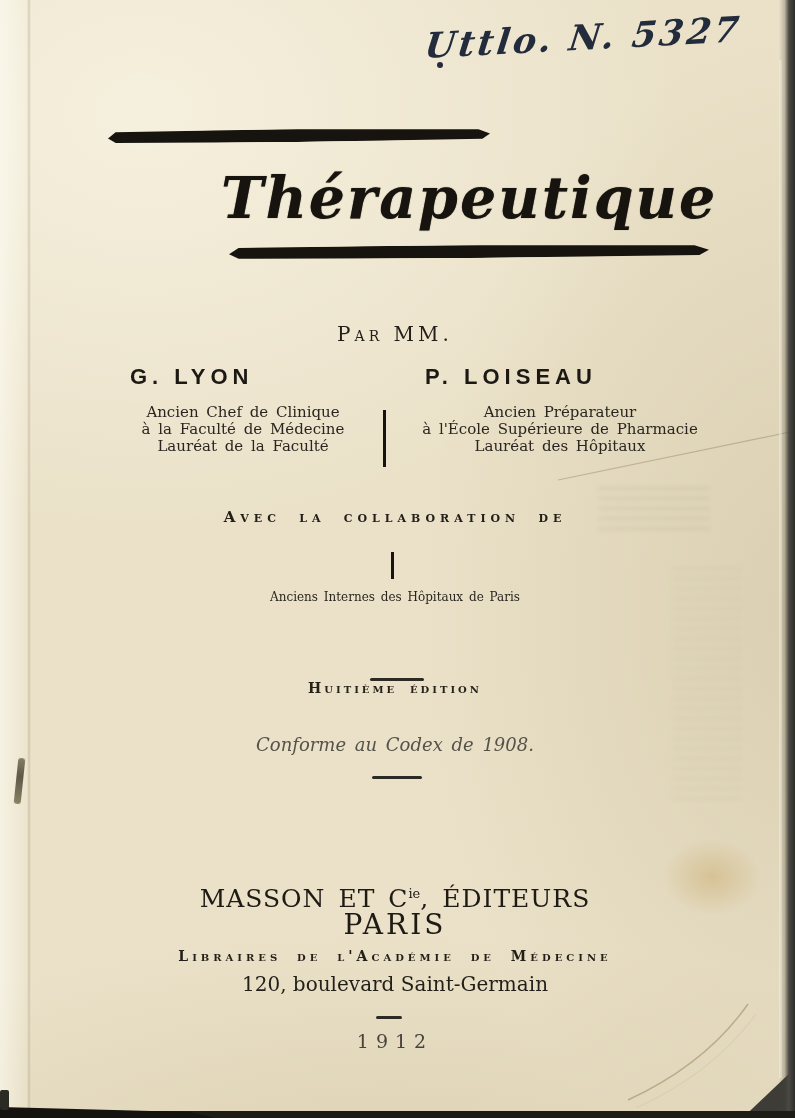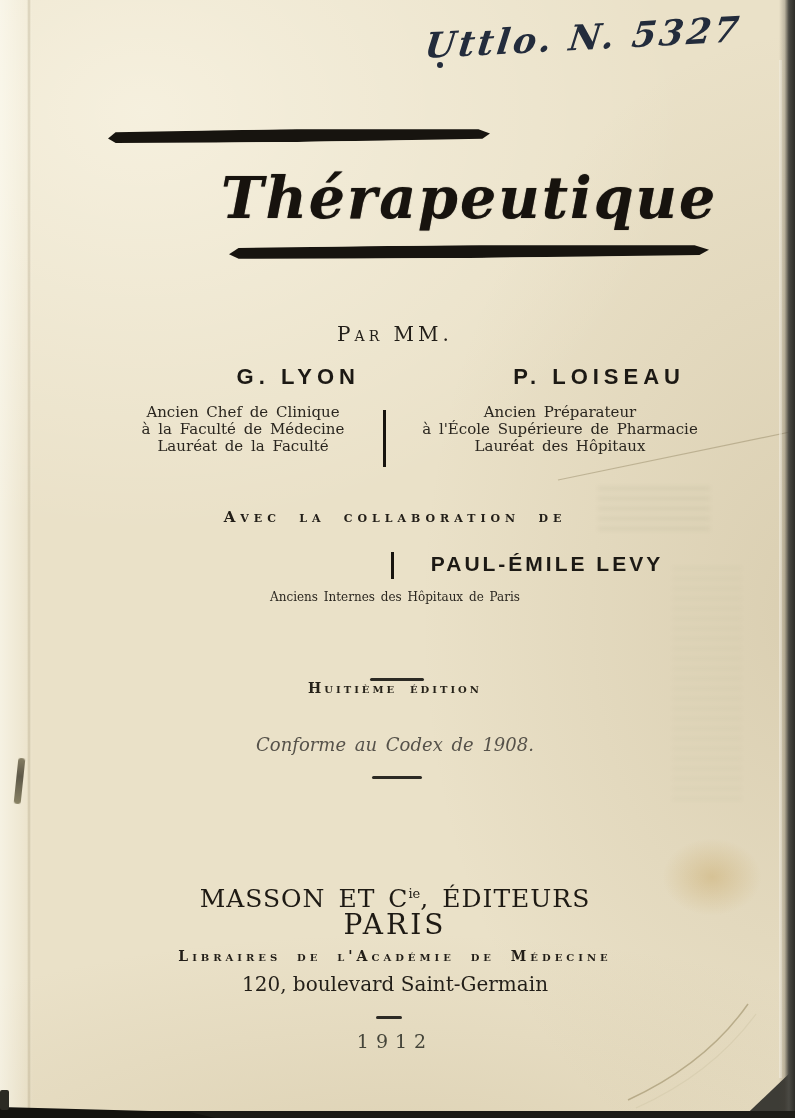--- a/index.html
+++ b/index.html
@@ -56,21 +56,21 @@
   .rule{background:#17140f;}
   .rule1{left:108px;top:129px;width:382px;height:13px;transform:rotate(-.7deg);
     clip-path:polygon(0 55%, 2% 8%, 45% 0, 97% 18%, 100% 52%, 98% 92%, 50% 100%, 2% 90%);}
   .rule2{left:229px;top:245px;width:480px;height:13px;transform:rotate(-.5deg);
     clip-path:polygon(0 55%, 2% 8%, 45% 0, 97% 18%, 100% 52%, 98% 92%, 50% 100%, 2% 90%);}
   
   .center{left:0;width:790px;text-align:center;}
   .sc{font-variant:small-caps;font-variant-caps:small-caps;}
   .byline{top:322px;font-size:20px;letter-spacing:4px;color:#221e18;}
   .author-name{font-family:"Liberation Sans","DejaVu Sans",sans-serif;font-weight:700;
-    font-size:22px;letter-spacing:5px;color:#1c1914;text-align:right;white-space:nowrap;}
+    font-size:22px;letter-spacing:5px;color:#1c1914;text-align:left;white-space:nowrap;}
   .name-left{left:130px;top:364px;width:230px;}
   .name-right{left:425px;top:364px;width:260px;}
   .author-credits{font-size:15px;line-height:17px;text-align:center;color:#2a261f;word-spacing:3px;}
   .credits-left{left:112px;top:404px;width:262px;}
   .credits-right{left:412px;top:404px;width:296px;}
   .author-divider{left:383px;top:410px;width:3px;height:57px;background:#17140f;}
   
   .collab-label{top:508px;font-size:15px;letter-spacing:5px;word-spacing:8px;color:#221e18;font-weight:700;}
   .collab-name{font-family:"Liberation Sans","DejaVu Sans",sans-serif;font-weight:700;
     font-size:21px;letter-spacing:3px;color:#1c1914;text-align:center;white-space:nowrap;}
@@ -123,21 +123,20 @@
   </div>
   <div class="abs author-credits credits-right">
     <div>Ancien Préparateur</div>
     <div>à l'École Supérieure de Pharmacie</div>
     <div>Lauréat des Hôpitaux</div>
   </div>
   <div class="abs author-divider"></div>
 
   <div class="abs center sc collab-label">Avec la collaboration de</div>
   <div class="abs collab-divider"></div>
-  <div class="abs collab-name collab-right sc">PAUL-ÉMILE LEVY</div>
   <div class="abs center internes">Anciens Internes des Hôpitaux de Paris</div>
 
   <div class="abs small-rule rule-a"></div>
   <div class="abs center sc edition-line1">Huitième édition</div>
   <div class="abs center edition-line2">Conforme au Codex de 1908.</div>
   <div class="abs small-rule rule-b"></div>
 
   <div class="abs center city">PARIS</div>
   <div class="abs center publisher"><span>MASSON ET C</span><sup>ie</sup><span>, ÉDITEURS</span></div>
   <div class="abs center sc role">Libraires de l'Académie de Médecine</div>

